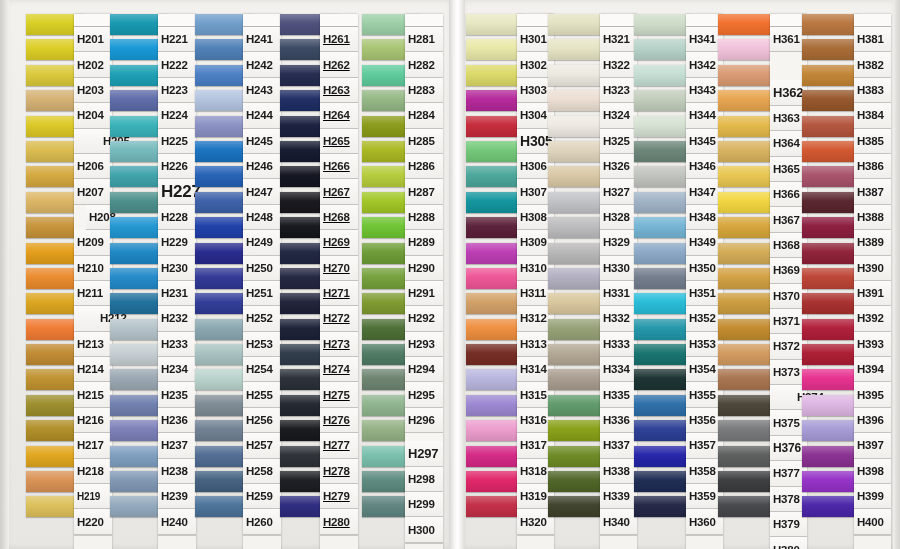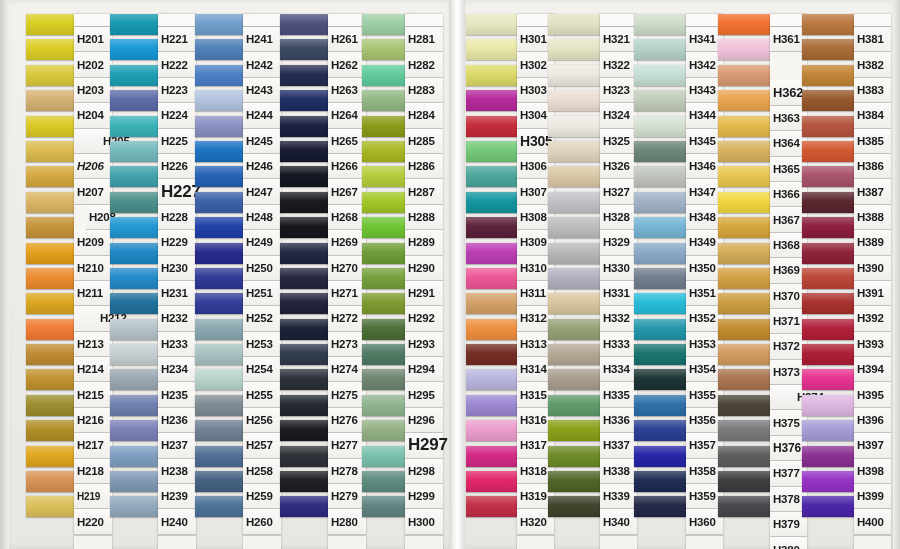--- a/index.html
+++ b/index.html
@@ -123,21 +123,21 @@
           <div class="sw" title="H220" style="background: rgb(220, 192, 90); height: 21px;"></div>
           <div class="gap" style="height: 4.4px;"></div>
         </div>
         <div class="labels" style="left: 48px; width: 38px;">
           <div class="cap"></div>
           <div class="lbl" style="height: 24.4px; font-size: 11.5px;">H201</div>
           <div class="lbl" style="height: 24.4px; font-size: 11.5px;">H202</div>
           <div class="lbl" style="height: 24.4px; font-size: 11.5px;">H203</div>
           <div class="lbl" style="height: 24.4px; font-size: 11.5px;">H204</div>
           <div class="lbl" style="height: 24.4px; font-size: 11.5px; padding-left: 29px;">H205</div>
-          <div class="lbl" style="height: 24.4px; font-size: 11.5px; font-style: italic;">H206</div>
+          <div class="lbl" style="height: 24.4px; font-size: 11.5px;">H206</div>
           <div class="lbl" style="height: 24.4px; font-size: 11.5px;">H207</div>
           <div class="lbl" style="height: 24.4px; font-size: 11.5px; margin-left: 12px;">H208</div>
           <div class="lbl" style="height: 24.4px; font-size: 11.5px;">H209</div>
           <div class="lbl" style="height: 24.4px; font-size: 11.5px;">H210</div>
           <div class="lbl" style="height: 24.4px; font-size: 11.5px;">H211</div>
           <div class="lbl" style="height: 24.4px; font-size: 11.5px; padding-left: 26px;">H212</div>
           <div class="lbl" style="height: 24.4px; font-size: 11.5px;">H213</div>
           <div class="lbl" style="height: 24.4px; font-size: 11.5px;">H214</div>
           <div class="lbl" style="height: 24.4px; font-size: 11.5px;">H215</div>
           <div class="lbl" style="height: 24.4px; font-size: 11.5px;">H216</div>
@@ -320,21 +320,21 @@
           <div class="gap" style="height: 4.4px;"></div>
           <div class="sw" title="H277" style="background: rgb(22, 24, 28); height: 21px;"></div>
           <div class="gap" style="height: 4.4px;"></div>
           <div class="sw" title="H278" style="background: rgb(44, 48, 54); height: 21px;"></div>
           <div class="gap" style="height: 4.4px;"></div>
           <div class="sw" title="H279" style="background: rgb(27, 29, 34); height: 21px;"></div>
           <div class="gap" style="height: 4.4px;"></div>
           <div class="sw" title="H280" style="background: rgb(44, 42, 126); height: 21px;"></div>
           <div class="gap" style="height: 4.4px;"></div>
         </div>
-        <div class="labels" style="left: 48px; width: 38px;">
+        <div class="labels" style="left: 40px; width: 38px; text-decoration: underline;">
           <div class="cap"></div>
           <div class="lbl" style="height: 24.4px; font-size: 11.5px;">H261</div>
           <div class="lbl" style="height: 24.4px; font-size: 11.5px;">H262</div>
           <div class="lbl" style="height: 24.4px; font-size: 11.5px;">H263</div>
           <div class="lbl" style="height: 24.4px; font-size: 11.5px;">H264</div>
           <div class="lbl" style="height: 24.4px; font-size: 11.5px;">H265</div>
           <div class="lbl" style="height: 24.4px; font-size: 11.5px;">H266</div>
           <div class="lbl" style="height: 24.4px; font-size: 11.5px;">H267</div>
           <div class="lbl" style="height: 24.4px; font-size: 11.5px;">H268</div>
           <div class="lbl" style="height: 24.4px; font-size: 11.5px;">H269</div>
@@ -406,21 +406,21 @@
           <div class="lbl" style="height: 24.4px; font-size: 11.5px;">H287</div>
           <div class="lbl" style="height: 24.4px; font-size: 11.5px;">H288</div>
           <div class="lbl" style="height: 24.4px; font-size: 11.5px;">H289</div>
           <div class="lbl" style="height: 24.4px; font-size: 11.5px;">H290</div>
           <div class="lbl" style="height: 24.4px; font-size: 11.5px;">H291</div>
           <div class="lbl" style="height: 24.4px; font-size: 11.5px;">H292</div>
           <div class="lbl" style="height: 24.4px; font-size: 11.5px;">H293</div>
           <div class="lbl" style="height: 24.4px; font-size: 11.5px;">H294</div>
           <div class="lbl" style="height: 24.4px; font-size: 11.5px;">H295</div>
           <div class="lbl" style="height: 24.4px; font-size: 11.5px;">H296</div>
-          <div class="lbl" style="height: 24.4px; font-size: 17px;">H297</div>
+          <div class="lbl" style="height: 24.4px; font-size: 13px; margin-top: 8px;">H297</div>
           <div class="lbl" style="height: 24.4px; font-size: 11.5px;">H298</div>
           <div class="lbl" style="height: 24.4px; font-size: 11.5px;">H299</div>
           <div class="lbl" style="height: 24.4px; font-size: 11.5px;">H300</div>
           <div class="foot"></div>
         </div>
       </div>
       <div class="col" style="left: 466px;">
         <div class="swatches" style="width: 56px;">
           <div class="sw" title="H301" style="background: rgb(232, 232, 194); height: 21px;"></div>
           <div class="gap" style="height: 4.4px;"></div>

